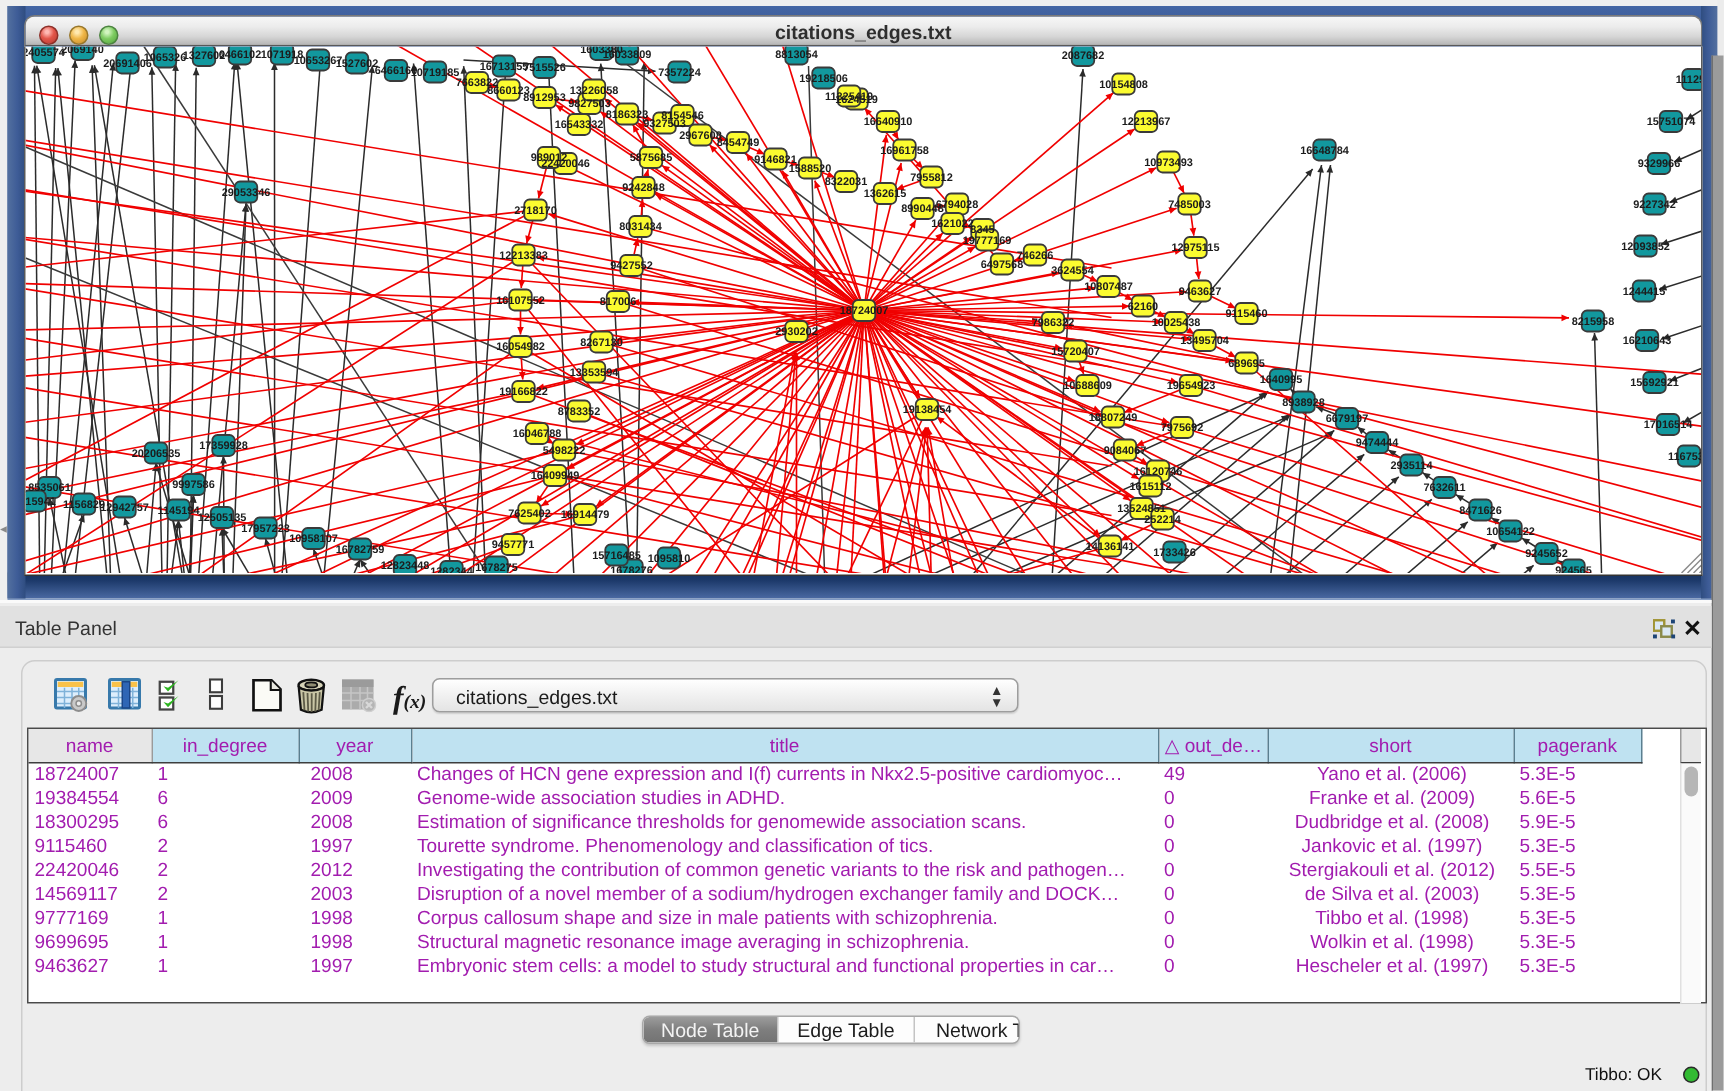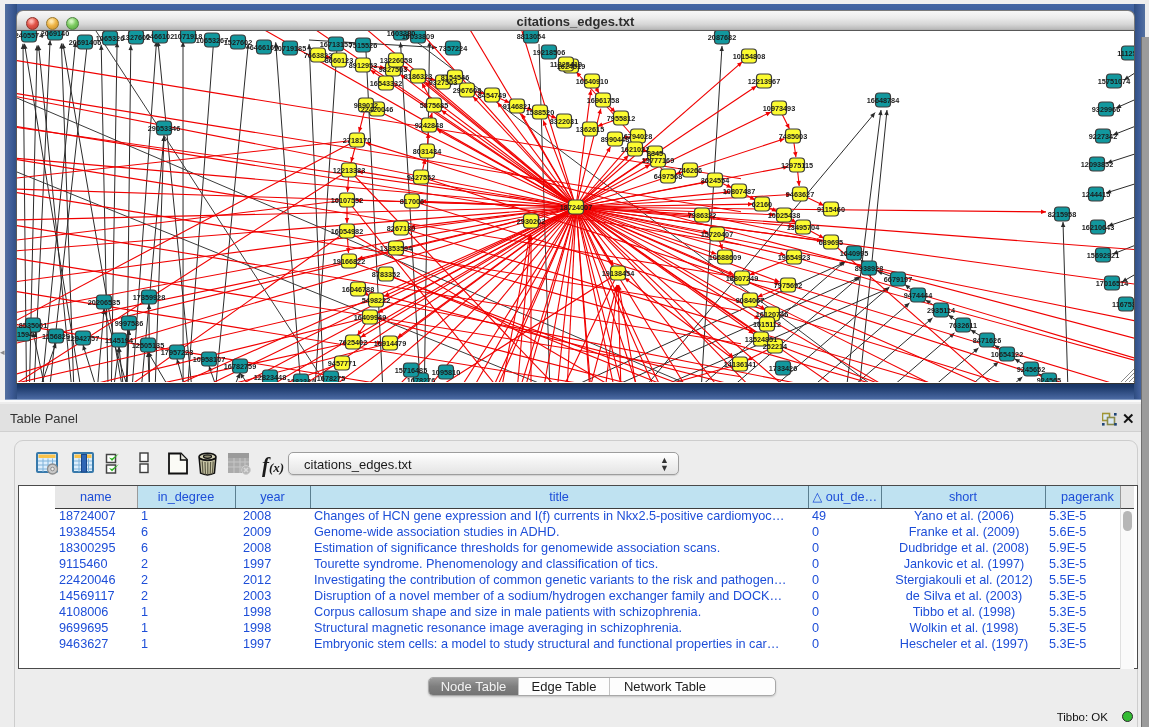--- a/index.html
+++ b/index.html
@@ -41,30 +41,30 @@
 #tpbox { position:absolute; left:14px; top:38px; width:1124px; height:641px; background:#ededed;
   border:1px solid #cdcdcd; border-radius:9px 9px 8px 8px; }
 #toolbar { position:absolute; left:0; top:0; width:100%; height:43px; }
 #toolbar svg.ic { position:absolute; top:11px; }
 #combo { position:absolute; left:273px; top:11px; width:391px; height:23px; background:linear-gradient(180deg,#ffffff,#f2f2f2 45%,#e4e4e4);
   border:1px solid #9d9d9d; border-radius:5px; box-shadow:0 1px 1px rgba(0,0,0,.12); }
 #combo .txt { position:absolute; left:15px; top:4px; font-size:13px; color:#1a1a1a; }
 #combo .arr { position:absolute; right:9px; top:3px; font-size:9px; color:#333; line-height:8px; text-align:center;}
 
 #tblwrap { position:absolute; left:3px; top:44px; width:1120px; height:184px; background:#fff; border:1px solid #4a4a4a; }
-table#dt { border-collapse:collapse; table-layout:fixed; width:970px; font-size:12.7px; color:#1d4ed8;margin-left:36px; }
+table#dt { border-collapse:collapse; table-layout:fixed; width:970px; font-size:12.7px; color:#a21caf; }
 #dt th { height:22px; font-weight:normal; text-align:center; background:#bfe2f1; border-right:1px solid #5b7f90; border-bottom:1px solid #3e3e3e; font-size:12.7px; overflow:hidden; white-space:nowrap;}
 #dt th.gray { background:#e7e7e7; border-right:1px solid #9a9a9a; }
 #dt td { height:16px; padding:0 2px 0 4px; overflow:hidden; white-space:nowrap; text-overflow:ellipsis; }
 #dt td.c { text-align:center; }
 #vsb { position:absolute; right:3px; top:23px; width:14px; height:160px; background:#fafafa; border-left:1px solid #e0e0e0;}
 #vsb .thumb { position:absolute; left:2px; top:2px; width:9px; height:20px; background:#b6b6b6; border-radius:5px;}
 #corner { position:absolute; right:3px; top:0; width:14px; height:23px; background:#e7e7e7; border-bottom:1px solid #3e3e3e; border-left:1px solid #9a9a9a;}
 
-#tabs { position:absolute; left:428px; top:275px; width:348px; height:19px; border:1px solid #a8a8a8; border-radius:5px;
+#tabs { position:absolute; left:428px; top:275px; width:252px; height:19px; border:1px solid #a8a8a8; border-radius:5px;
   background:#fdfdfd; box-shadow:0 1px 2px rgba(0,0,0,.18); display:flex; overflow:hidden;}
 #tabs .seg { flex:0 0 auto; text-align:center; font-size:13px; color:#1c1c1c; line-height:18px; }
 #tabs .sel { background:linear-gradient(180deg,#9c9c9c,#7e7e7e 50%,#737373); color:#f3f3f3; }
 #tabs .d { flex:0 0 1px; width:1px; background:#c4c4c4; height:100%; }
 #status { position:absolute; left:1000px; top:309px; width:108px; text-align:right; font-size:11.5px; color:#111; }
 #statdot { position:absolute; left:1122px; top:309px; width:11px; height:11px; border-radius:50%; background:#33bb33; border:1.5px solid #2a2a2a; }
 </style>
 </head>
 <body>
 <div id="root">
@@ -1002,21 +1002,21 @@
                 <td>14569117</td>
                 <td>2</td>
                 <td style="padding-left:8px">2003</td>
                 <td>Disruption of a novel member of a sodium/hydrogen exchanger family and DOCK…</td>
                 <td>0</td>
                 <td class="c">de Silva et al. (2003)</td>
                 <td>5.3E-5</td>
                 <td></td>
               </tr>
           <tr>
-                <td>4108006</td>
+                <td>9777169</td>
                 <td>1</td>
                 <td style="padding-left:8px">1998</td>
                 <td>Corpus callosum shape and size in male patients with schizophrenia.</td>
                 <td>0</td>
                 <td class="c">Tibbo et al. (1998)</td>
                 <td>5.3E-5</td>
                 <td></td>
               </tr>
           <tr>
                 <td>9699695</td>

